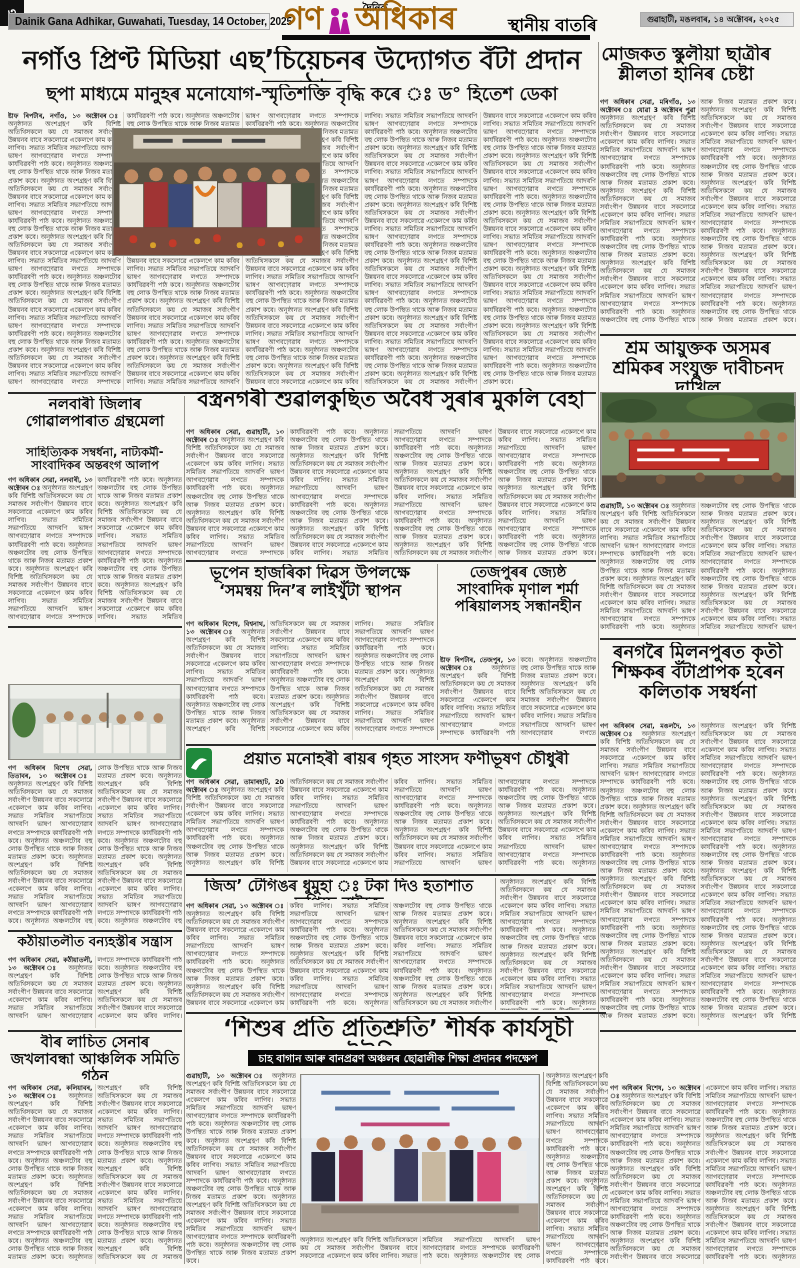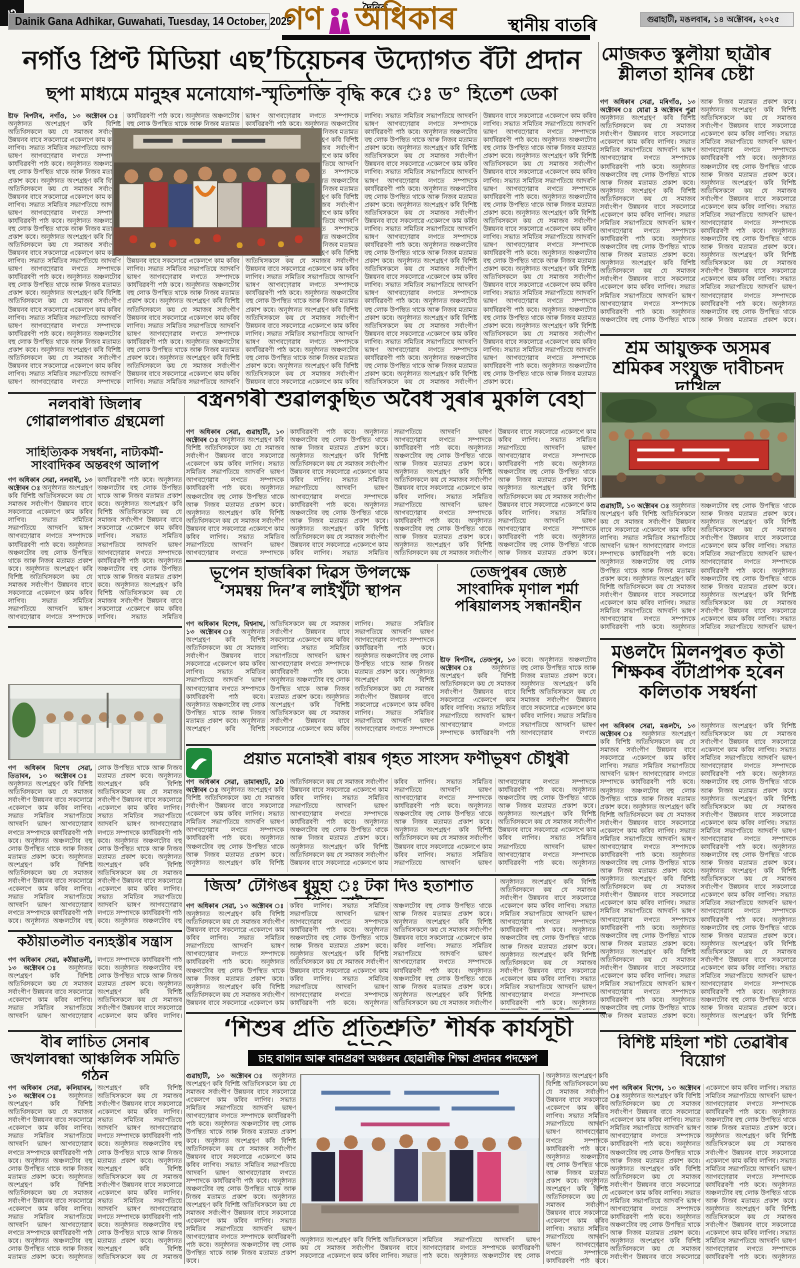--- a/index.html
+++ b/index.html
@@ -154,28 +154,27 @@
           <circle cx="178" cy="86" r="5"></circle>
         </g>
     </svg>
   </div>
   <div class="abs body c2" style="left:600px;top:502px;width:196px;height:134px">
     <span class="dl">গুৱাহাটী, ১৩ অক্টোবৰ ঃ</span>
     <span>অনুষ্ঠানত অংশগ্ৰহণ কৰি বিশিষ্ট অতিথিসকলে কয় যে সমাজৰ সৰ্বাংগীণ উন্নয়নৰ বাবে সকলোৱে একেলগে কাম কৰিব লাগিব। সভাত সমিতিৰ সভাপতিয়ে আদৰণি ভাষণ আগবঢ়োৱাৰ লগতে সম্পাদকে কাৰ্যবিৱৰণী পাঠ কৰে। অনুষ্ঠানত অঞ্চলটোৰ বহু লোক উপস্থিত থাকে আৰু নিজৰ মতামত প্ৰকাশ কৰে। অনুষ্ঠানত অংশগ্ৰহণ কৰি বিশিষ্ট অতিথিসকলে কয় যে সমাজৰ সৰ্বাংগীণ উন্নয়নৰ বাবে সকলোৱে একেলগে কাম কৰিব লাগিব। সভাত সমিতিৰ সভাপতিয়ে আদৰণি ভাষণ আগবঢ়োৱাৰ লগতে সম্পাদকে কাৰ্যবিৱৰণী পাঠ কৰে। অনুষ্ঠানত অঞ্চলটোৰ বহু লোক উপস্থিত থাকে আৰু নিজৰ মতামত প্ৰকাশ কৰে। অনুষ্ঠানত অংশগ্ৰহণ কৰি বিশিষ্ট অতিথিসকলে কয় যে সমাজৰ সৰ্বাংগীণ উন্নয়নৰ বাবে সকলোৱে একেলগে কাম কৰিব লাগিব। সভাত সমিতিৰ সভাপতিয়ে আদৰণি ভাষণ আগবঢ়োৱাৰ লগতে সম্পাদকে কাৰ্যবিৱৰণী পাঠ কৰে। অনুষ্ঠানত অঞ্চলটোৰ বহু লোক উপস্থিত থাকে আৰু নিজৰ মতামত প্ৰকাশ কৰে। অনুষ্ঠানত অংশগ্ৰহণ কৰি বিশিষ্ট অতিথিসকলে কয় যে সমাজৰ সৰ্বাংগীণ উন্নয়নৰ বাবে সকলোৱে একেলগে কাম কৰিব লাগিব। সভাত সমিতিৰ সভাপতিয়ে আদৰণি ভাষণ আগবঢ়োৱাৰ লগতে সম্পাদকে কাৰ্যবিৱৰণী পাঠ কৰে। অনুষ্ঠানত অঞ্চলটোৰ বহু লোক উপস্থিত থাকে আৰু নিজৰ মতামত প্ৰকাশ কৰে। </span>
   </div>
   <div class="hr" style="left:600px;top:638px;width:196px"></div>
 
-  <div class="abs hl" style="left:600px;top:642px;width:196px;height:76px;font-size:18px">মঙলদৈ মিলনপুৰত কৃতী শিক্ষকৰ বঁটাপ্ৰাপক হৰেন কলিতাক সম্বৰ্ধনা</div>
+  <div class="abs hl" style="left:600px;top:642px;width:196px;height:76px;font-size:18px">ৰনগৰৈ মিলনপুৰত কৃতী শিক্ষকৰ বঁটাপ্ৰাপক হৰেন কলিতাক সম্বৰ্ধনা</div>
   <div class="abs body c2" style="left:600px;top:722px;width:196px;height:304px">
     <span class="dl">গণ অধিকাৰ সেৱা, মঙলদৈ, ১৩ অক্টোবৰ ঃ</span>
     <span>অনুষ্ঠানত অংশগ্ৰহণ কৰি বিশিষ্ট অতিথিসকলে কয় যে সমাজৰ সৰ্বাংগীণ উন্নয়নৰ বাবে সকলোৱে একেলগে কাম কৰিব লাগিব। সভাত সমিতিৰ সভাপতিয়ে আদৰণি ভাষণ আগবঢ়োৱাৰ লগতে সম্পাদকে কাৰ্যবিৱৰণী পাঠ কৰে। অনুষ্ঠানত অঞ্চলটোৰ বহু লোক উপস্থিত থাকে আৰু নিজৰ মতামত প্ৰকাশ কৰে। অনুষ্ঠানত অংশগ্ৰহণ কৰি বিশিষ্ট অতিথিসকলে কয় যে সমাজৰ সৰ্বাংগীণ উন্নয়নৰ বাবে সকলোৱে একেলগে কাম কৰিব লাগিব। সভাত সমিতিৰ সভাপতিয়ে আদৰণি ভাষণ আগবঢ়োৱাৰ লগতে সম্পাদকে কাৰ্যবিৱৰণী পাঠ কৰে। অনুষ্ঠানত অঞ্চলটোৰ বহু লোক উপস্থিত থাকে আৰু নিজৰ মতামত প্ৰকাশ কৰে। অনুষ্ঠানত অংশগ্ৰহণ কৰি বিশিষ্ট অতিথিসকলে কয় যে সমাজৰ সৰ্বাংগীণ উন্নয়নৰ বাবে সকলোৱে একেলগে কাম কৰিব লাগিব। সভাত সমিতিৰ সভাপতিয়ে আদৰণি ভাষণ আগবঢ়োৱাৰ লগতে সম্পাদকে কাৰ্যবিৱৰণী পাঠ কৰে। অনুষ্ঠানত অঞ্চলটোৰ বহু লোক উপস্থিত থাকে আৰু নিজৰ মতামত প্ৰকাশ কৰে। অনুষ্ঠানত অংশগ্ৰহণ কৰি বিশিষ্ট অতিথিসকলে কয় যে সমাজৰ সৰ্বাংগীণ উন্নয়নৰ বাবে সকলোৱে একেলগে কাম কৰিব লাগিব। সভাত সমিতিৰ সভাপতিয়ে আদৰণি ভাষণ আগবঢ়োৱাৰ লগতে সম্পাদকে কাৰ্যবিৱৰণী পাঠ কৰে। অনুষ্ঠানত অঞ্চলটোৰ বহু লোক উপস্থিত থাকে আৰু নিজৰ মতামত প্ৰকাশ কৰে। অনুষ্ঠানত অংশগ্ৰহণ কৰি বিশিষ্ট অতিথিসকলে কয় যে সমাজৰ সৰ্বাংগীণ উন্নয়নৰ বাবে সকলোৱে একেলগে কাম কৰিব লাগিব। সভাত সমিতিৰ সভাপতিয়ে আদৰণি ভাষণ আগবঢ়োৱাৰ লগতে সম্পাদকে কাৰ্যবিৱৰণী পাঠ কৰে। অনুষ্ঠানত অঞ্চলটোৰ বহু লোক উপস্থিত থাকে আৰু নিজৰ মতামত প্ৰকাশ কৰে। অনুষ্ঠানত অংশগ্ৰহণ কৰি বিশিষ্ট অতিথিসকলে কয় যে সমাজৰ সৰ্বাংগীণ উন্নয়নৰ বাবে সকলোৱে একেলগে কাম কৰিব লাগিব। সভাত সমিতিৰ সভাপতিয়ে আদৰণি ভাষণ আগবঢ়োৱাৰ লগতে সম্পাদকে কাৰ্যবিৱৰণী পাঠ কৰে। অনুষ্ঠানত অঞ্চলটোৰ বহু লোক উপস্থিত থাকে আৰু নিজৰ মতামত প্ৰকাশ কৰে। অনুষ্ঠানত অংশগ্ৰহণ কৰি বিশিষ্ট অতিথিসকলে কয় যে সমাজৰ সৰ্বাংগীণ উন্নয়নৰ বাবে সকলোৱে একেলগে কাম কৰিব লাগিব। সভাত সমিতিৰ সভাপতিয়ে আদৰণি ভাষণ আগবঢ়োৱাৰ লগতে সম্পাদকে কাৰ্যবিৱৰণী পাঠ কৰে। অনুষ্ঠানত অঞ্চলটোৰ বহু লোক উপস্থিত থাকে আৰু নিজৰ মতামত প্ৰকাশ কৰে। অনুষ্ঠানত অংশগ্ৰহণ কৰি বিশিষ্ট অতিথিসকলে কয় যে সমাজৰ সৰ্বাংগীণ উন্নয়নৰ বাবে সকলোৱে একেলগে কাম কৰিব লাগিব। সভাত সমিতিৰ সভাপতিয়ে আদৰণি ভাষণ আগবঢ়োৱাৰ লগতে সম্পাদকে কাৰ্যবিৱৰণী পাঠ কৰে। অনুষ্ঠানত অঞ্চলটোৰ বহু লোক উপস্থিত থাকে আৰু নিজৰ মতামত প্ৰকাশ কৰে। অনুষ্ঠানত অংশগ্ৰহণ কৰি বিশিষ্ট অতিথিসকলে কয় যে সমাজৰ সৰ্বাংগীণ উন্নয়নৰ বাবে সকলোৱে একেলগে কাম কৰিব লাগিব। সভাত সমিতিৰ সভাপতিয়ে আদৰণি ভাষণ আগবঢ়োৱাৰ লগতে সম্পাদকে কাৰ্যবিৱৰণী পাঠ কৰে। অনুষ্ঠানত অঞ্চলটোৰ বহু লোক উপস্থিত থাকে আৰু নিজৰ মতামত প্ৰকাশ কৰে। </span>
   </div>
   <div class="hr" style="left:600px;top:1030px;width:196px"></div>
 
-  <div class="abs hl" style="left:610px;top:1034px;width:186px;height:46px;font-size:16px">বিশিষ্ট মহিলা শচী তেৱাৰীৰ বিয়োগ</div>
   <div class="abs body c2" style="left:610px;top:1084px;width:186px;height:180px">
     <span class="dl">গণ অধিকাৰ বিশেষ, ১৩ অক্টোবৰ ঃ</span>
     <span>অনুষ্ঠানত অংশগ্ৰহণ কৰি বিশিষ্ট অতিথিসকলে কয় যে সমাজৰ সৰ্বাংগীণ উন্নয়নৰ বাবে সকলোৱে একেলগে কাম কৰিব লাগিব। সভাত সমিতিৰ সভাপতিয়ে আদৰণি ভাষণ আগবঢ়োৱাৰ লগতে সম্পাদকে কাৰ্যবিৱৰণী পাঠ কৰে। অনুষ্ঠানত অঞ্চলটোৰ বহু লোক উপস্থিত থাকে আৰু নিজৰ মতামত প্ৰকাশ কৰে। অনুষ্ঠানত অংশগ্ৰহণ কৰি বিশিষ্ট অতিথিসকলে কয় যে সমাজৰ সৰ্বাংগীণ উন্নয়নৰ বাবে সকলোৱে একেলগে কাম কৰিব লাগিব। সভাত সমিতিৰ সভাপতিয়ে আদৰণি ভাষণ আগবঢ়োৱাৰ লগতে সম্পাদকে কাৰ্যবিৱৰণী পাঠ কৰে। অনুষ্ঠানত অঞ্চলটোৰ বহু লোক উপস্থিত থাকে আৰু নিজৰ মতামত প্ৰকাশ কৰে। অনুষ্ঠানত অংশগ্ৰহণ কৰি বিশিষ্ট অতিথিসকলে কয় যে সমাজৰ সৰ্বাংগীণ উন্নয়নৰ বাবে সকলোৱে একেলগে কাম কৰিব লাগিব। সভাত সমিতিৰ সভাপতিয়ে আদৰণি ভাষণ আগবঢ়োৱাৰ লগতে সম্পাদকে কাৰ্যবিৱৰণী পাঠ কৰে। অনুষ্ঠানত অঞ্চলটোৰ বহু লোক উপস্থিত থাকে আৰু নিজৰ মতামত প্ৰকাশ কৰে। অনুষ্ঠানত অংশগ্ৰহণ কৰি বিশিষ্ট অতিথিসকলে কয় যে সমাজৰ সৰ্বাংগীণ উন্নয়নৰ বাবে সকলোৱে একেলগে কাম কৰিব লাগিব। সভাত সমিতিৰ সভাপতিয়ে আদৰণি ভাষণ আগবঢ়োৱাৰ লগতে সম্পাদকে কাৰ্যবিৱৰণী পাঠ কৰে। অনুষ্ঠানত অঞ্চলটোৰ বহু লোক উপস্থিত থাকে আৰু নিজৰ মতামত প্ৰকাশ কৰে। অনুষ্ঠানত অংশগ্ৰহণ কৰি বিশিষ্ট অতিথিসকলে কয় যে সমাজৰ সৰ্বাংগীণ উন্নয়নৰ বাবে সকলোৱে একেলগে কাম কৰিব লাগিব। সভাত সমিতিৰ সভাপতিয়ে আদৰণি ভাষণ আগবঢ়োৱাৰ লগতে সম্পাদকে কাৰ্যবিৱৰণী পাঠ কৰে। অনুষ্ঠানত অঞ্চলটোৰ বহু লোক উপস্থিত থাকে আৰু নিজৰ মতামত প্ৰকাশ কৰে। </span>
   </div>
 
   <div class="vr" style="left:184px;top:396px;height:868px"></div>
 
   <div class="abs hl" style="left:8px;top:396px;width:174px;height:44px;font-size:15px">নলবাৰী জিলাৰ গোৱালপাৰাত গ্ৰন্থমেলা</div>
   <div class="abs sub" style="left:8px;top:446px;width:174px;height:30px;font-size:11.5px">সাহিত্যিকক সম্বৰ্ধনা, নাট্যকৰ্মী-সাংবাদিকৰ অন্তৰংগ আলাপ</div>
   <div class="abs body c2" style="left:8px;top:476px;width:174px;height:146px">

